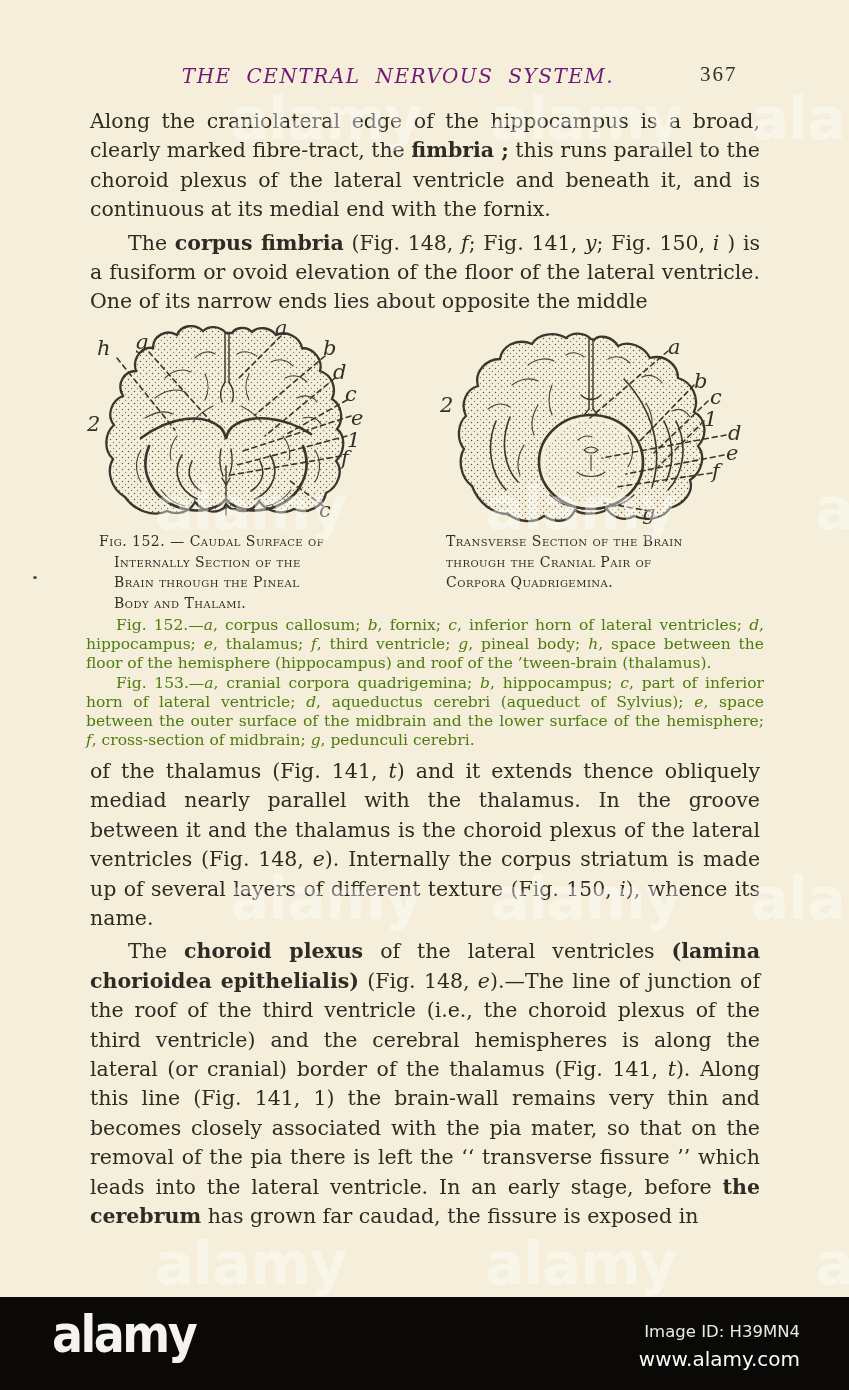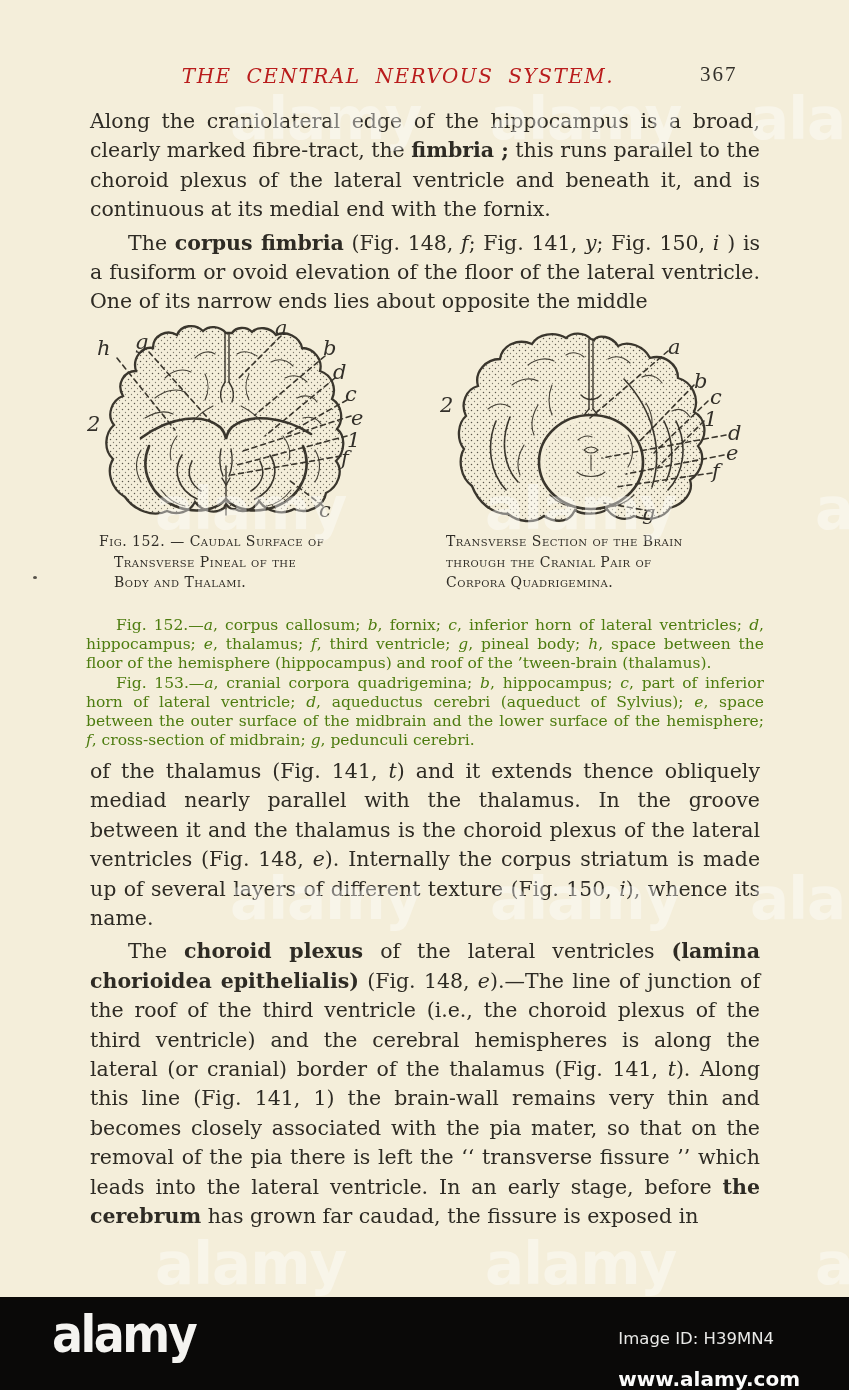--- a/index.html
+++ b/index.html
@@ -4,21 +4,21 @@
 <style>
   html,body{margin:0;padding:0;background:#6e6e6e;}
   .screenshot{
     position:relative;width:849px;height:1390px;overflow:hidden;
     background:#f4eeda;color:#2e2b24;
     font-family:"DejaVu Serif", "Liberation Serif", serif;
   }
   
   .header-title{
     position:absolute;top:64px;left:40px;width:716px;text-align:center;
-    font-style:italic;font-size:20px;letter-spacing:1.5px;word-spacing:7px;color:#b91c1c;
+    font-style:italic;font-size:20px;letter-spacing:1.5px;word-spacing:7px;color:#701a75;
   }
   .page-number{position:absolute;top:62px;left:700px;font-size:21px;letter-spacing:2px;color:#33302a;font-family:Liberation Serif, serif;}
   
   .text-block{
     position:absolute;left:86px;width:678px;text-align:justify;
     font-size:20.5px;line-height:29.4px;color:#2e2b24;
   }
   #block1{top:103px;}
   #block2{top:753px;}
   .text-block p{margin:4px;}
@@ -64,23 +64,23 @@
   }
   .artifact-dot{position:absolute;left:33px;top:576px;width:4px;height:3px;border-radius:50%;background:#56524a;}
   
   .footer{position:absolute;left:0;top:1297px;width:849px;height:93px;background:#0a0908;z-index:10;}
   .footer-logo{
     position:absolute;left:52px;top:7px;
     font-family:"DejaVu Sans", "Liberation Sans", sans-serif;font-weight:bold;
     font-size:46px;letter-spacing:-2.5px;color:#f4f3f0;
     transform:scaleY(1.12);transform-origin:top left;
   }
-  .footer-meta{position:absolute;right:49px;top:32px;font-family:"DejaVu Sans","Liberation Sans",sans-serif;}
+  .footer-meta{position:absolute;right:49px;top:25px;text-align:right;font-family:"DejaVu Sans","Liberation Sans",sans-serif;}
   .footer-id{font-size:16.5px;color:#e9e9e7;}
-  .footer-url{font-size:20px;font-weight:bold;color:#fbfbfa;margin-top:19px;}
+  .footer-url{font-size:20px;font-weight:normal;color:#fbfbfa;margin-top:6px;}
 </style>
 </head>
 <body>
 
 <div class="screenshot">
 
   <div class="header-title">THE CENTRAL NERVOUS SYSTEM.</div>
   <div class="page-number">367</div>
 
   <div class="text-block" id="block1">
@@ -176,21 +176,22 @@
       <span class="fig-label" style="left: 276px; top: 84px;">1</span>
       <span class="fig-label" style="left: 300px; top: 98px;">d</span>
       <span class="fig-label" style="left: 298px; top: 118px;">e</span>
       <span class="fig-label" style="left: 284px; top: 136px;">f</span>
       <span class="fig-label" style="left: 214px; top: 178px;">g</span>
       <span class="fig-label" style="left: 12px; top: 70px;">2</span>
     </div>
 
   <div class="caption" id="caption152">
       <div class="cap-line">Fig. 152. — Caudal Surface of</div>
-      <div class="cap-line cap-cont">Transverse Pineal of the</div>
+      <div class="cap-line cap-cont">Internally Section of the</div>
+      <div class="cap-line cap-cont">Brain through the Pineal</div>
       <div class="cap-line cap-cont">Body and Thalami.</div>
     </div>
   <div class="caption" id="caption153">
       <div class="cap-line cap-cont">Transverse Section of the Brain</div>
       <div class="cap-line cap-cont">through the Cranial Pair of</div>
       <div class="cap-line cap-cont">Corpora Quadrigemina.</div>
     </div>
 
   <div class="legend">
     <p><span>Fig. 152.—</span><span class="seg-i">a</span><span>, corpus callosum; </span><span class="seg-i">b</span><span>, fornix; </span><span class="seg-i">c</span><span>, inferior horn of lateral ventricles; </span><span class="seg-i">d</span><span>, hippocampus; </span><span class="seg-i">e</span><span>, thalamus; </span><span class="seg-i">f</span><span>, third ventricle; </span><span class="seg-i">g</span><span>, pineal body; </span><span class="seg-i">h</span><span>, space between the floor of the hemisphere (hippocampus) and roof of the ’tween-brain (thalamus).</span></p>

